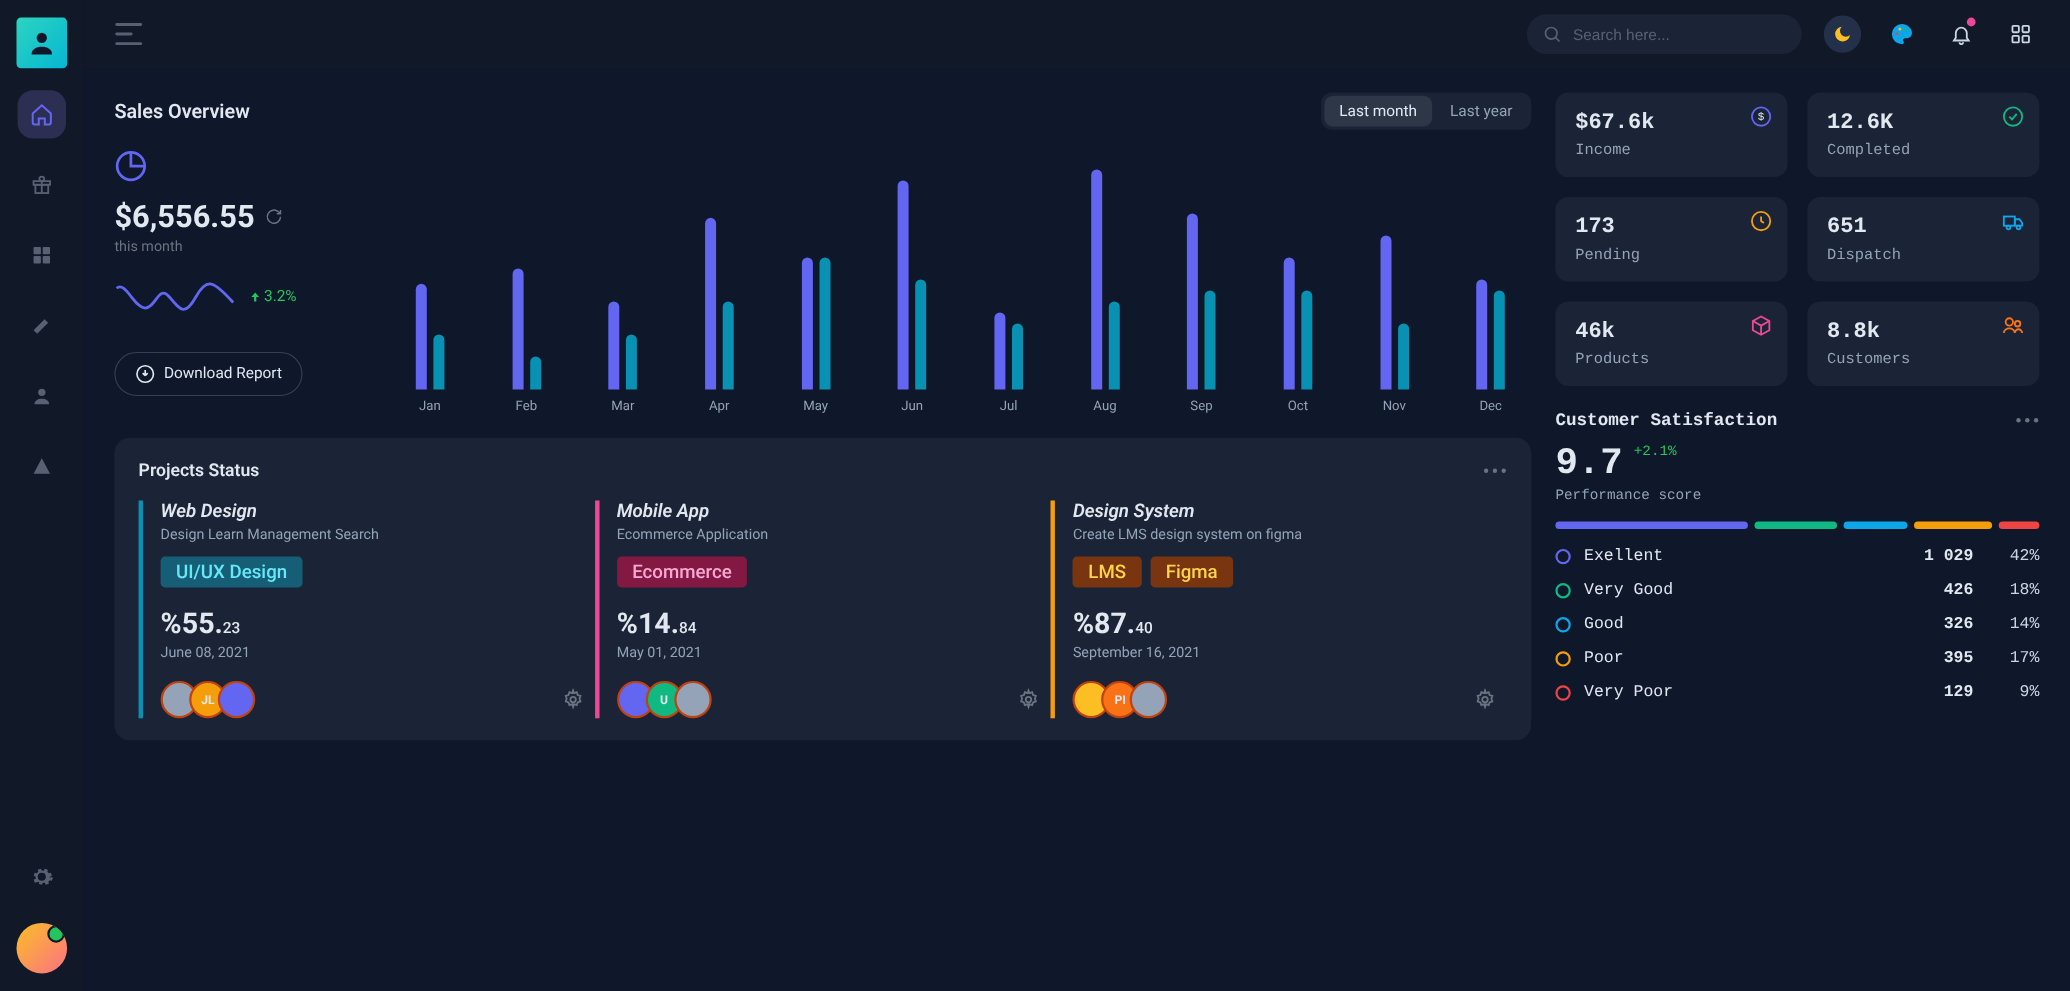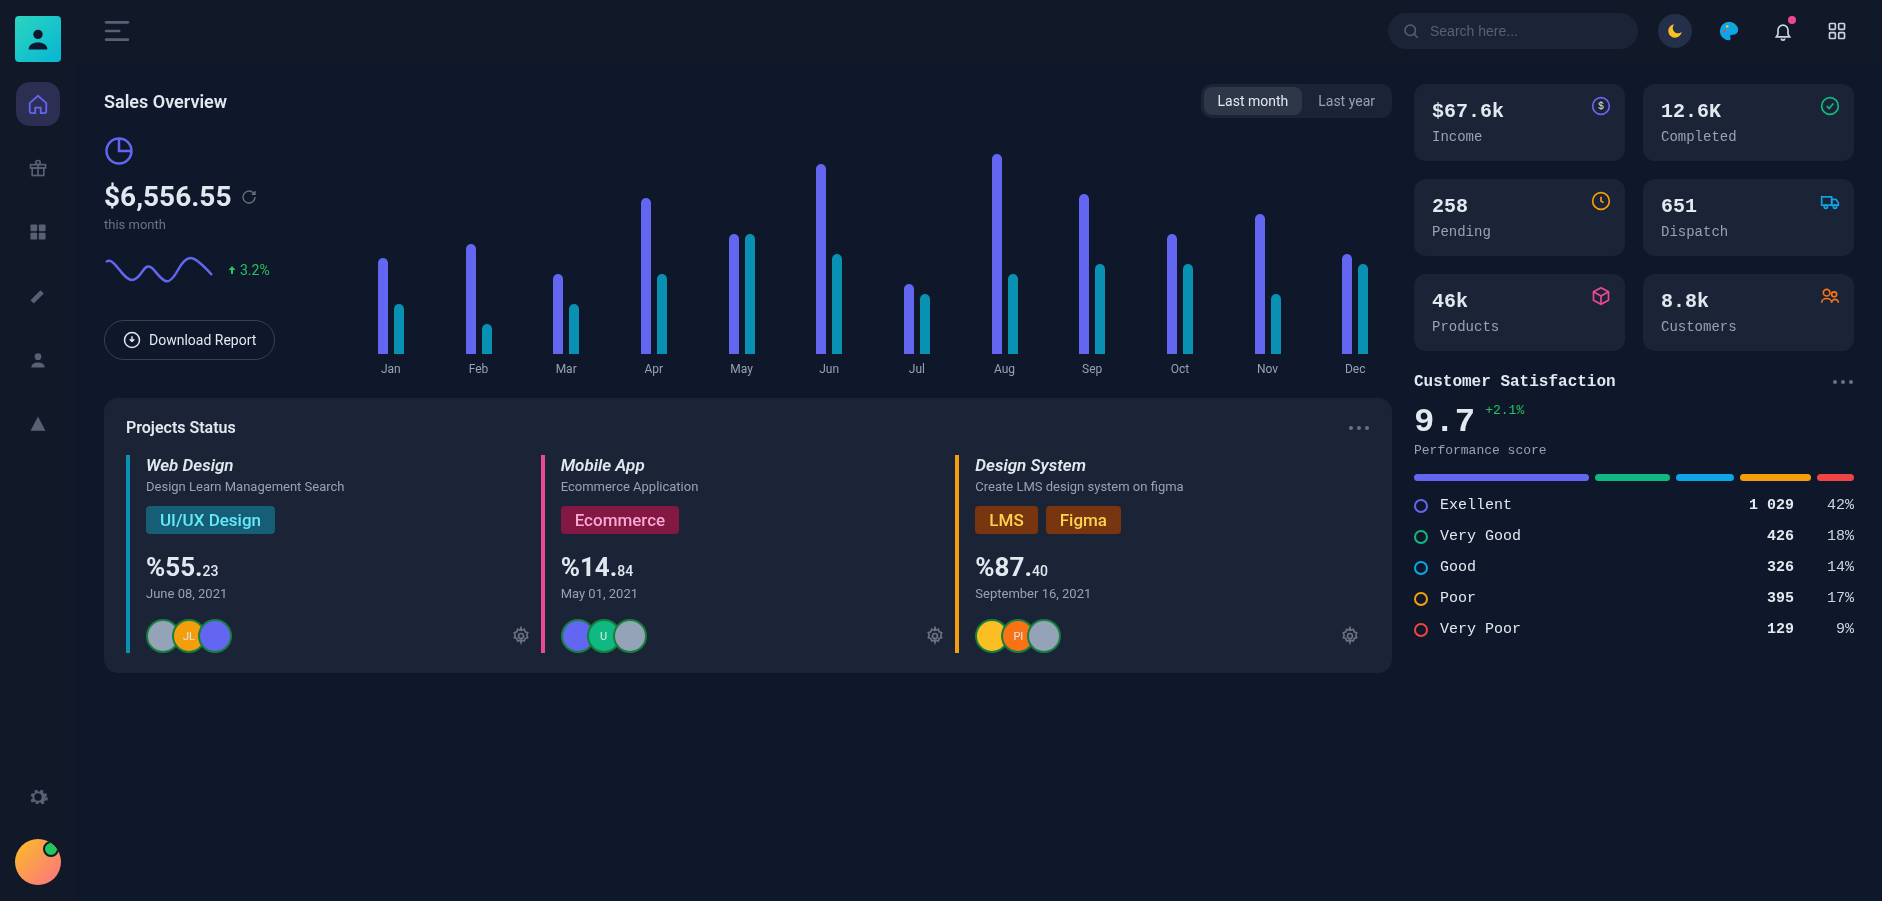--- a/index.html
+++ b/index.html
@@ -136,21 +136,21 @@
 .tags{display:flex; gap:8px; margin-top:12px;}
 .tag{padding:4px 14px; border-radius:4px; font-size:17px; font-weight:500;}
 .tag.cyan{background:#155e75; color:#67e8f9;}
 .tag.pink{background:#831843; color:#f9a8d4;}
 .tag.amber{background:#78350f; color:#fcd34d;}
 .pct-big{font-size:26px; font-weight:700; margin-top:18px;}
 .pct-big .dec{font-size:14px; font-weight:500;}
 .date{font-size:13px; color:#94a3b8; margin-top:4px;}
 .proj-foot{display:flex; align-items:center; margin-top:18px;}
 .avatars{display:flex;}
-.av{width:34px;height:34px;border-radius:50%;border:2px solid #15803d;margin-left:-8px;display:flex;align-items:center;justify-content:center;font-size:11px;font-weight:400;}
+.av{width:34px;height:34px;border-radius:50%;border:2px solid #c2410c;margin-left:-8px;display:flex;align-items:center;justify-content:center;font-size:11px;font-weight:700;}
 .av:first-child{margin-left:0;}
 .gear{margin-left:auto;color:#6b7280;cursor:pointer;}
 
 
 .kpi-grid { display:grid; grid-template-columns:1fr 1fr; gap:18px;}
 .kpi {
   background:#1b2436; border-radius:12px; padding:16px 18px;
   display:flex; flex-direction:column; position:relative;
 }
 .kpi .val{font-size:20px; font-weight:700;}
@@ -521,21 +521,21 @@
               <div class="val">12.6K</div>
               <div class="lbl">Completed</div>
               <div class="ic">
                 <svg width="20" height="20" viewBox="0 0 24 24" fill="none" stroke="#10b981" stroke-width="2">
                   <circle cx="12" cy="12" r="10"></circle>
                   <path d="M8 12l3 3 5-6"></path>
                 </svg>
               </div>
             </div>
             <div class="kpi">
-              <div class="val">258</div>
+              <div class="val">173</div>
               <div class="lbl">Pending</div>
               <div class="ic">
                 <svg width="20" height="20" viewBox="0 0 24 24" fill="none" stroke="#f59e0b" stroke-width="2">
                   <circle cx="12" cy="12" r="10"></circle>
                   <path d="M12 7v5l3 2"></path>
                 </svg>
               </div>
             </div>
             <div class="kpi">
               <div class="val">651</div>

